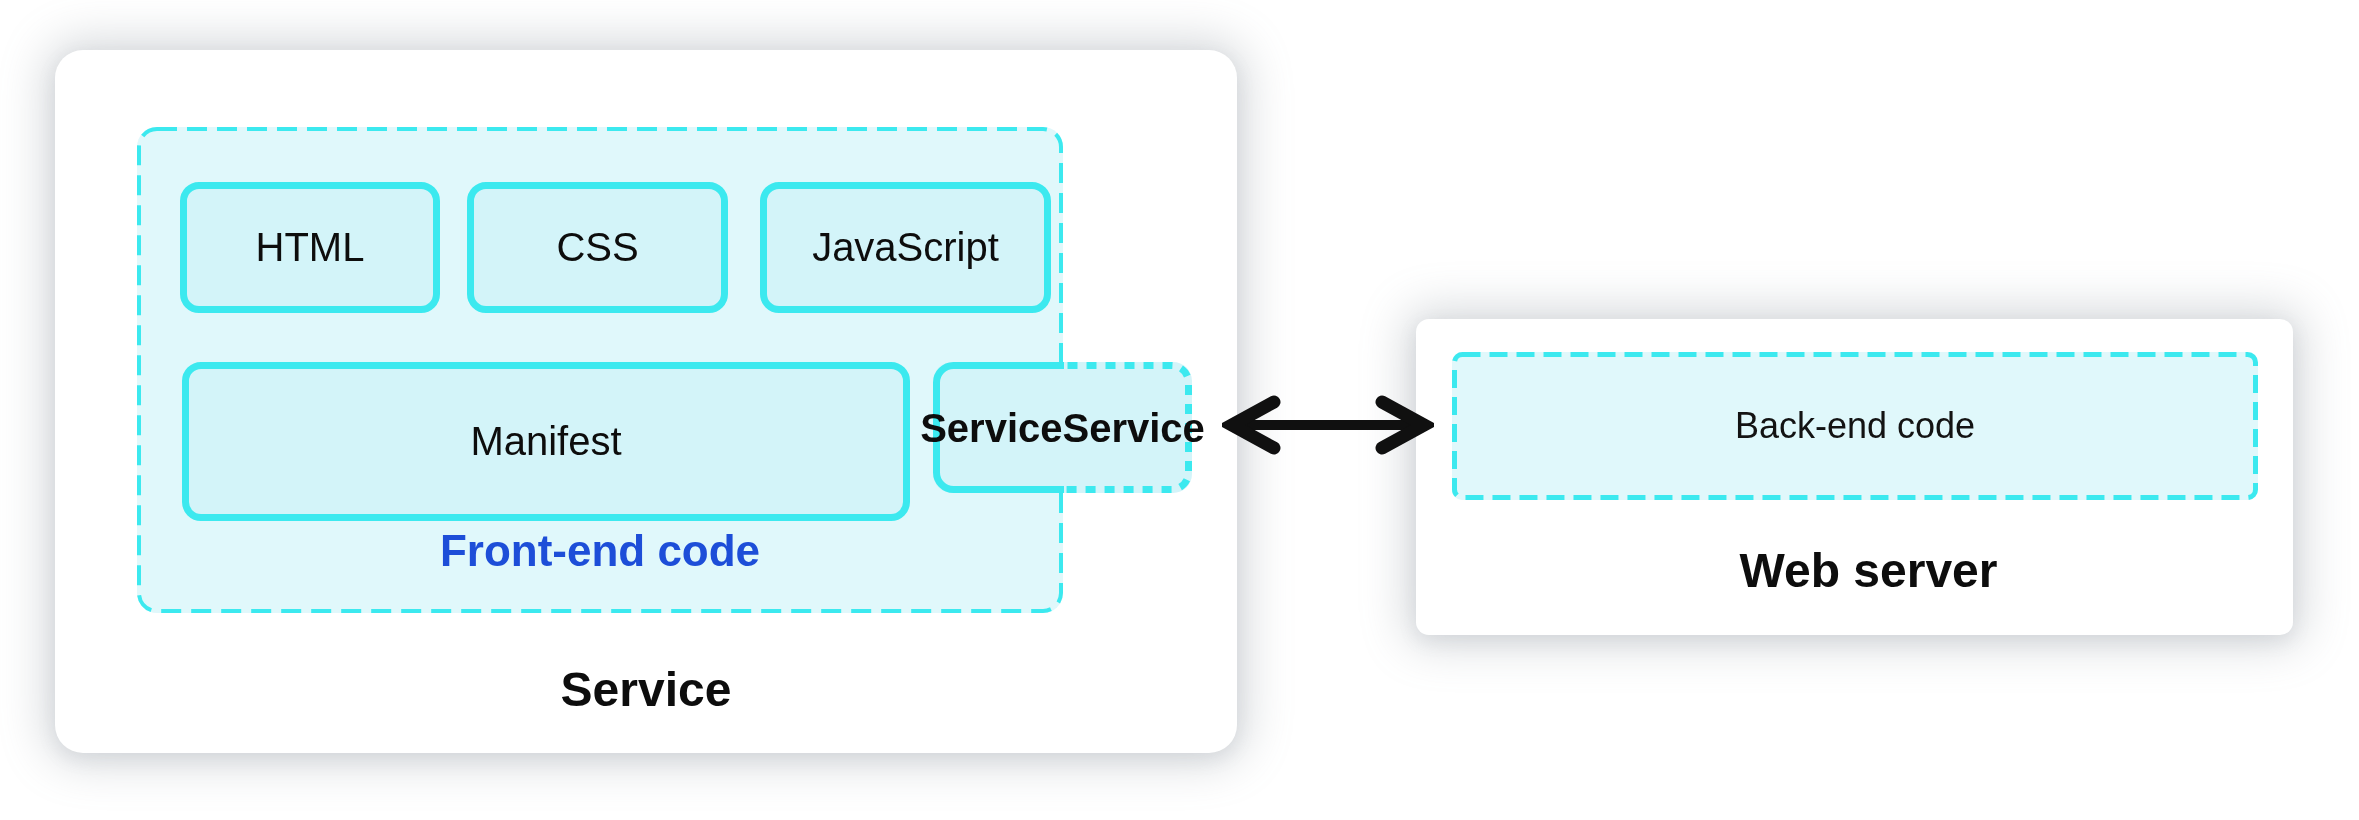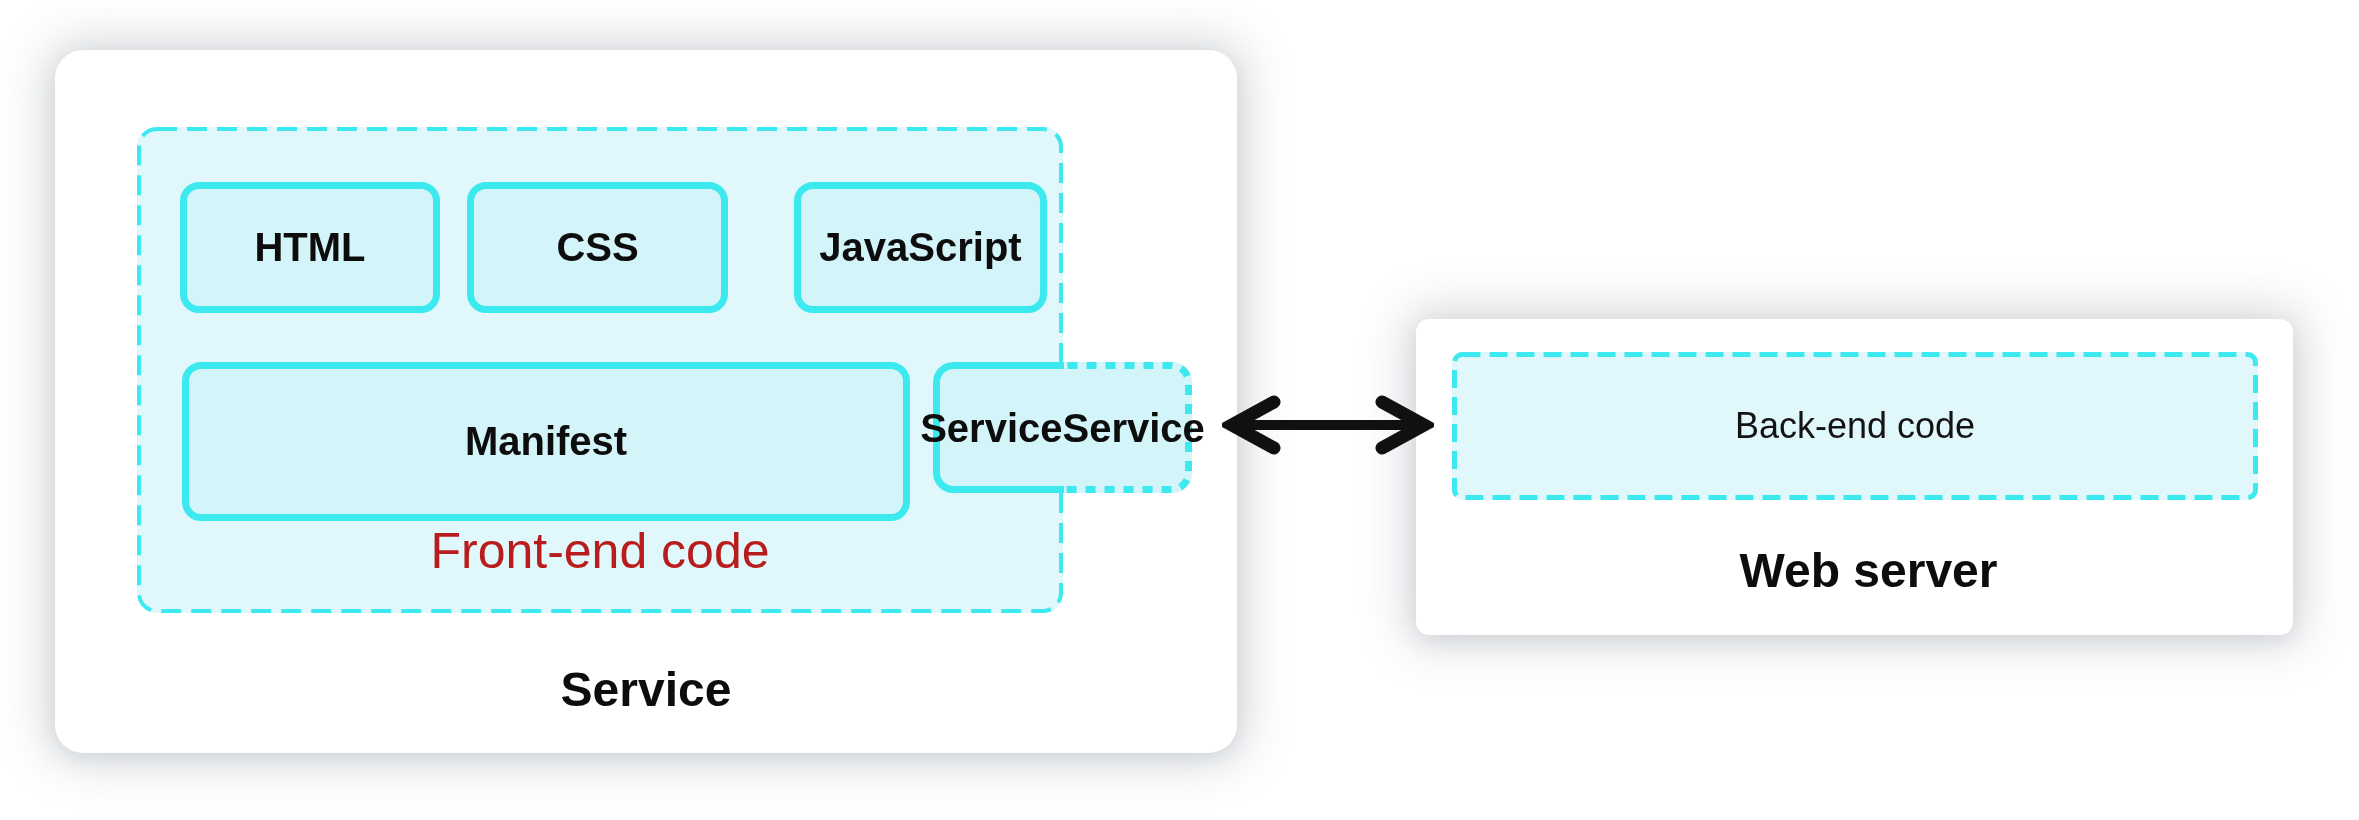--- a/index.html
+++ b/index.html
@@ -19,30 +19,30 @@
   .frontend-box{
     position:absolute;left:82px;top:77px;width:926px;height:486px;
     background:#e0f8fb;border-radius:20px;
   }
   .dash-svg{position:absolute;left:0;top:0;pointer-events:none;}
 
   .mini-box{
     position:absolute;box-sizing:border-box;
     background:#d3f4f9;border:7px solid #3ce9ef;border-radius:19px;
     display:flex;align-items:center;justify-content:center;
-    font-size:40px;font-weight:700;
+    font-size:40px;font-weight:400;
   }
   .html-box{left:43px;top:55px;width:260px;height:131px;}
   .css-box{left:330px;top:55px;width:261px;height:131px;}
-  .js-box{left:623px;top:55px;width:253px;height:131px;margin-left:34px;}
+  .js-box{left:623px;top:55px;width:291px;height:131px;}
   .manifest-box{left:45px;top:235px;width:728px;height:159px;}
 
   .frontend-label{
     position:absolute;left:0;top:400px;width:100%;height:48px;
-    text-align:center;font-size:50px;font-weight:400;line-height:48px;color:#b91c1c;
+    text-align:center;font-size:44px;font-weight:700;line-height:48px;color:#1d4ed8;
   }
 
   .sw-box{
     position:absolute;left:878px;top:312px;width:259px;height:131px;
     background:#d3f4f9;border-radius:19px;z-index:3;
   }
   .sw-text{
     position:absolute;inset:0;display:flex;
     align-items:center;justify-content:center;
     font-size:40px;font-weight:700;line-height:52px;

